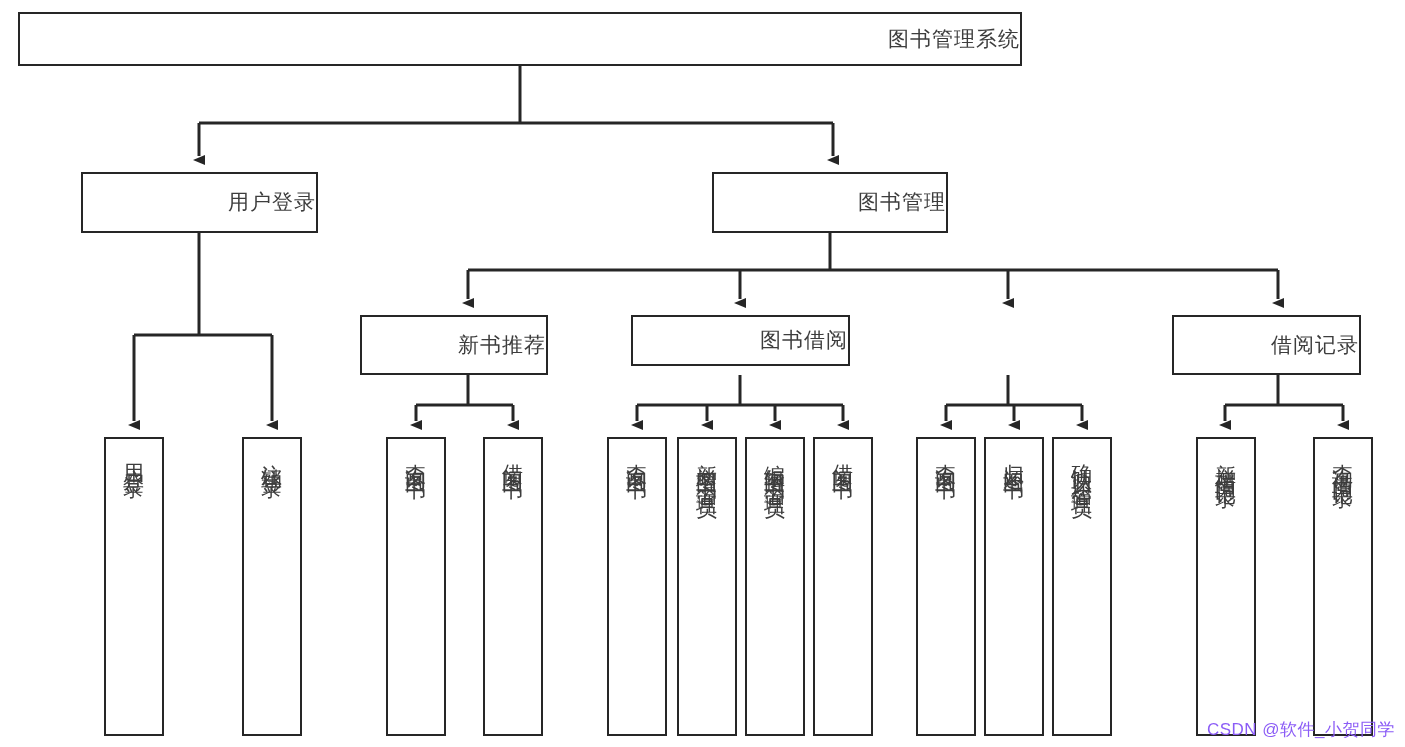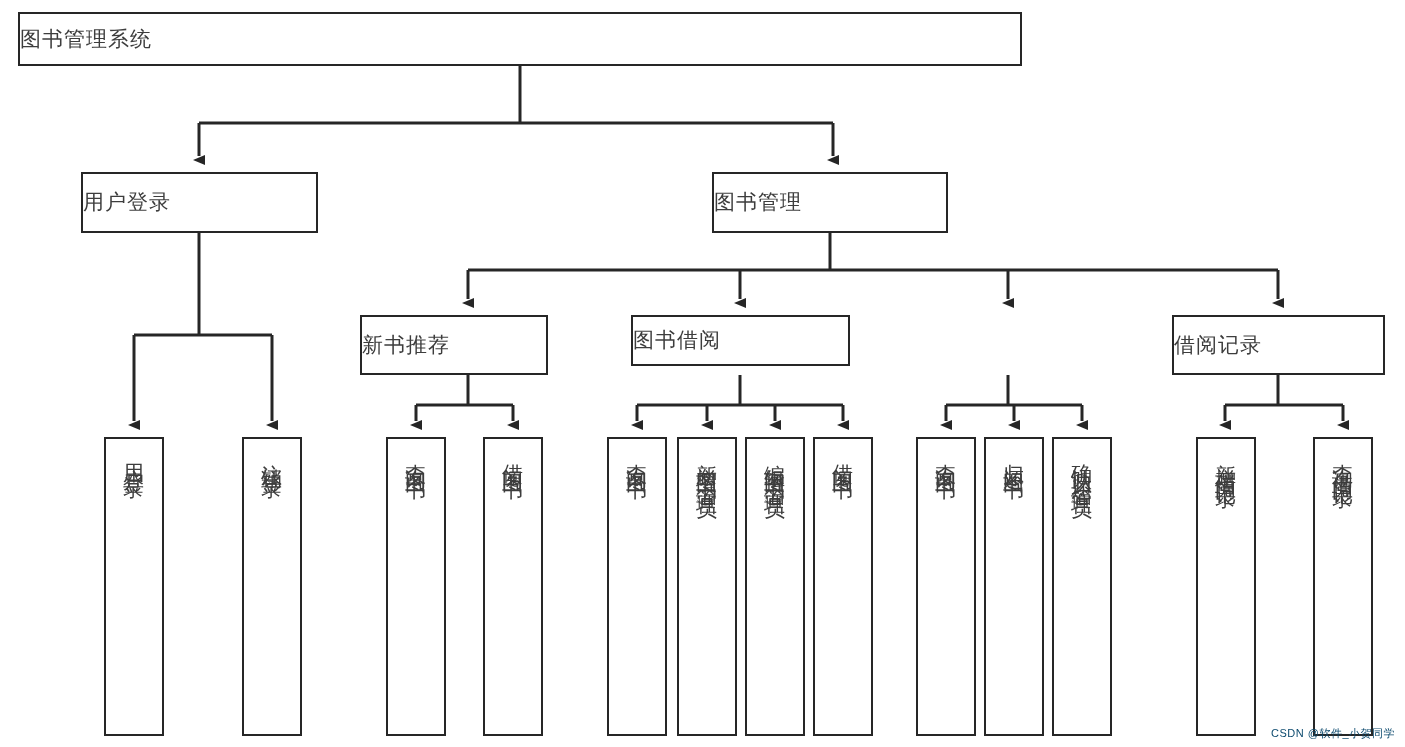--- a/index.html
+++ b/index.html
@@ -26,21 +26,21 @@
     height: 747px;
     pointer-events: none;
   }
   .node {
     position: absolute;
     box-sizing: border-box;
     background: #ffffff;
     border: 2px solid #262626;
     display: flex;
     align-items: center;
-    justify-content: flex-start;
+    justify-content: flex-end;
     z-index: 2;
   }
   .node-label {
     color: #3d3d3d;
     font-size: 21px;
     line-height: 1.18;
     letter-spacing: 1px;
     white-space: nowrap;
     text-align: center;
   }
@@ -55,22 +55,22 @@
     -webkit-writing-mode: vertical-rl;
     letter-spacing: 5px;
     font-size: 21px;
     line-height: 1;
     white-space: nowrap;
   }
   #watermark {
     position: absolute;
     right: 10px;
     bottom: 6px;
-    font-size: 11px;
-    color: #0c4a6e;
+    font-size: 17px;
+    color: #8b5cf6;
     letter-spacing: 0.5px;
     z-index: 5;
     white-space: nowrap;
     margin-top: 28px;
   }
 </style>
 </head>
 <body>
 
 <div id="diagram-root">
@@ -148,21 +148,21 @@
   <div class="node" style="left:712px; top:172px; width:236px; height:61px;">
     <span class="node-label">图书管理</span>
   </div>
 
   <div class="node" style="left:360px; top:315px; width:188px; height:60px;">
     <span class="node-label">新书推荐</span>
   </div>
   <div class="node" style="left:631px; top:315px; width:219px; height:51px;">
     <span class="node-label">图书借阅</span>
   </div>
-  <div class="node" style="left:1172px; top:315px; width:213px; height:60px;">
+  <div class="node" style="left:1172px; top:315px; width:189px; height:60px;">
     <span class="node-label">借阅记录</span>
   </div>
 
   <div class="node vertical" style="left:104px; top:437px; width:60px; height:299px;">
     <span class="node-label">用户登录</span>
   </div>
   <div class="node vertical" style="left:242px; top:437px; width:60px; height:299px;">
     <span class="node-label">注销登录</span>
   </div>
 

